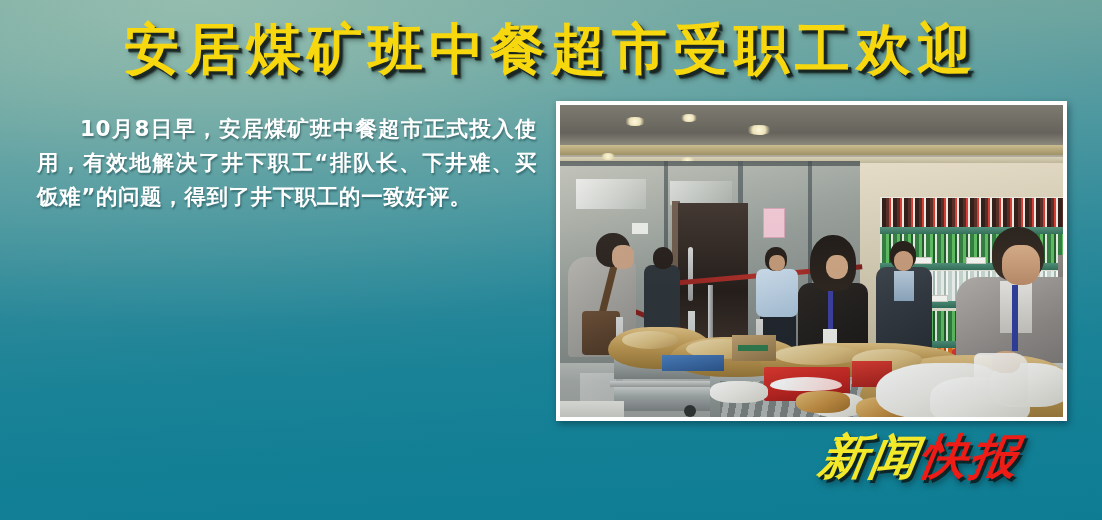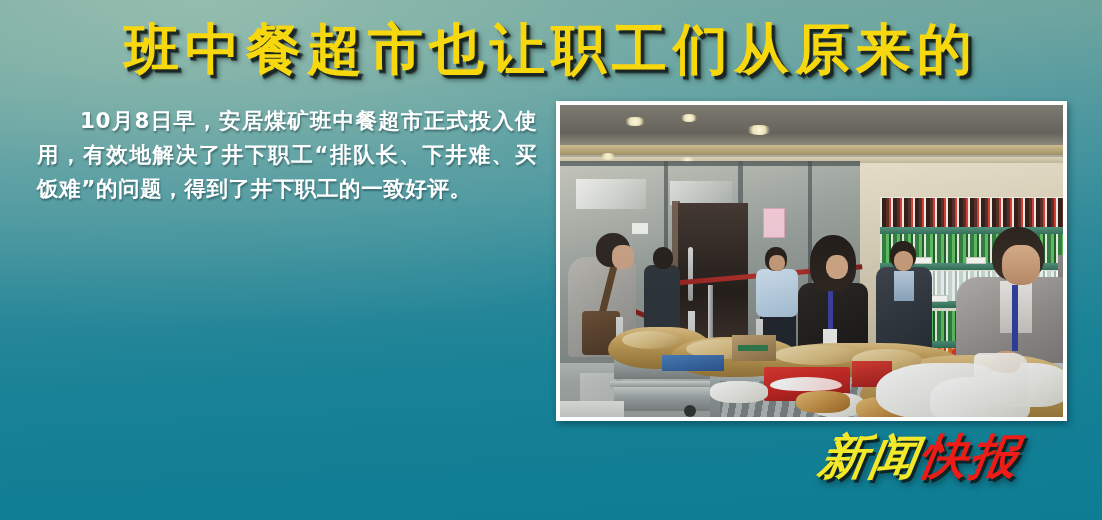--- a/index.html
+++ b/index.html
@@ -38,21 +38,21 @@
     white-space:nowrap;
     text-shadow:
       3px 3px 0 rgba(20,30,28,0.80),
       4px 4px 1px rgba(20,30,28,0.55),
       5px 5px 5px rgba(10,20,18,0.45);
   }
 
   
   #article {
     position:absolute;
-    left:37px; top:104px;
+    left:37px; top:112px;
     width:500px;
     font-size:21.5px;
     font-weight:bold;
     line-height:34px;
     color:#ffffff;
     letter-spacing:0.6px;
     text-shadow:1px 2px 2px rgba(10,45,50,0.45);
   }
   #article p {
     text-indent:2em;
@@ -338,21 +338,21 @@
       4px 5px 7px rgba(5,18,20,0.55);
   }
   #news-logo .lg-a { color:#f4e82a; }
   #news-logo .lg-b { color:#ed1c17; }
 </style>
 </head>
 <body>
 
 <div id="poster">
 
-  <div id="headline">班中餐超市也让职工们从原来的</div>
+  <div id="headline">安居煤矿班中餐超市受职工欢迎</div>
 
   <div id="article">
     <p>10月8日早，安居煤矿班中餐超市正式投入使用，有效地解决了井下职工“排队长、下井难、买饭难”的问题，得到了井下职工的一致好评。</p>
   </div>
 
   <div id="photo-frame">
     <div id="photo">
 
       <div class="ph ceiling"></div>
       <div class="ph ceiling-beam"></div>

